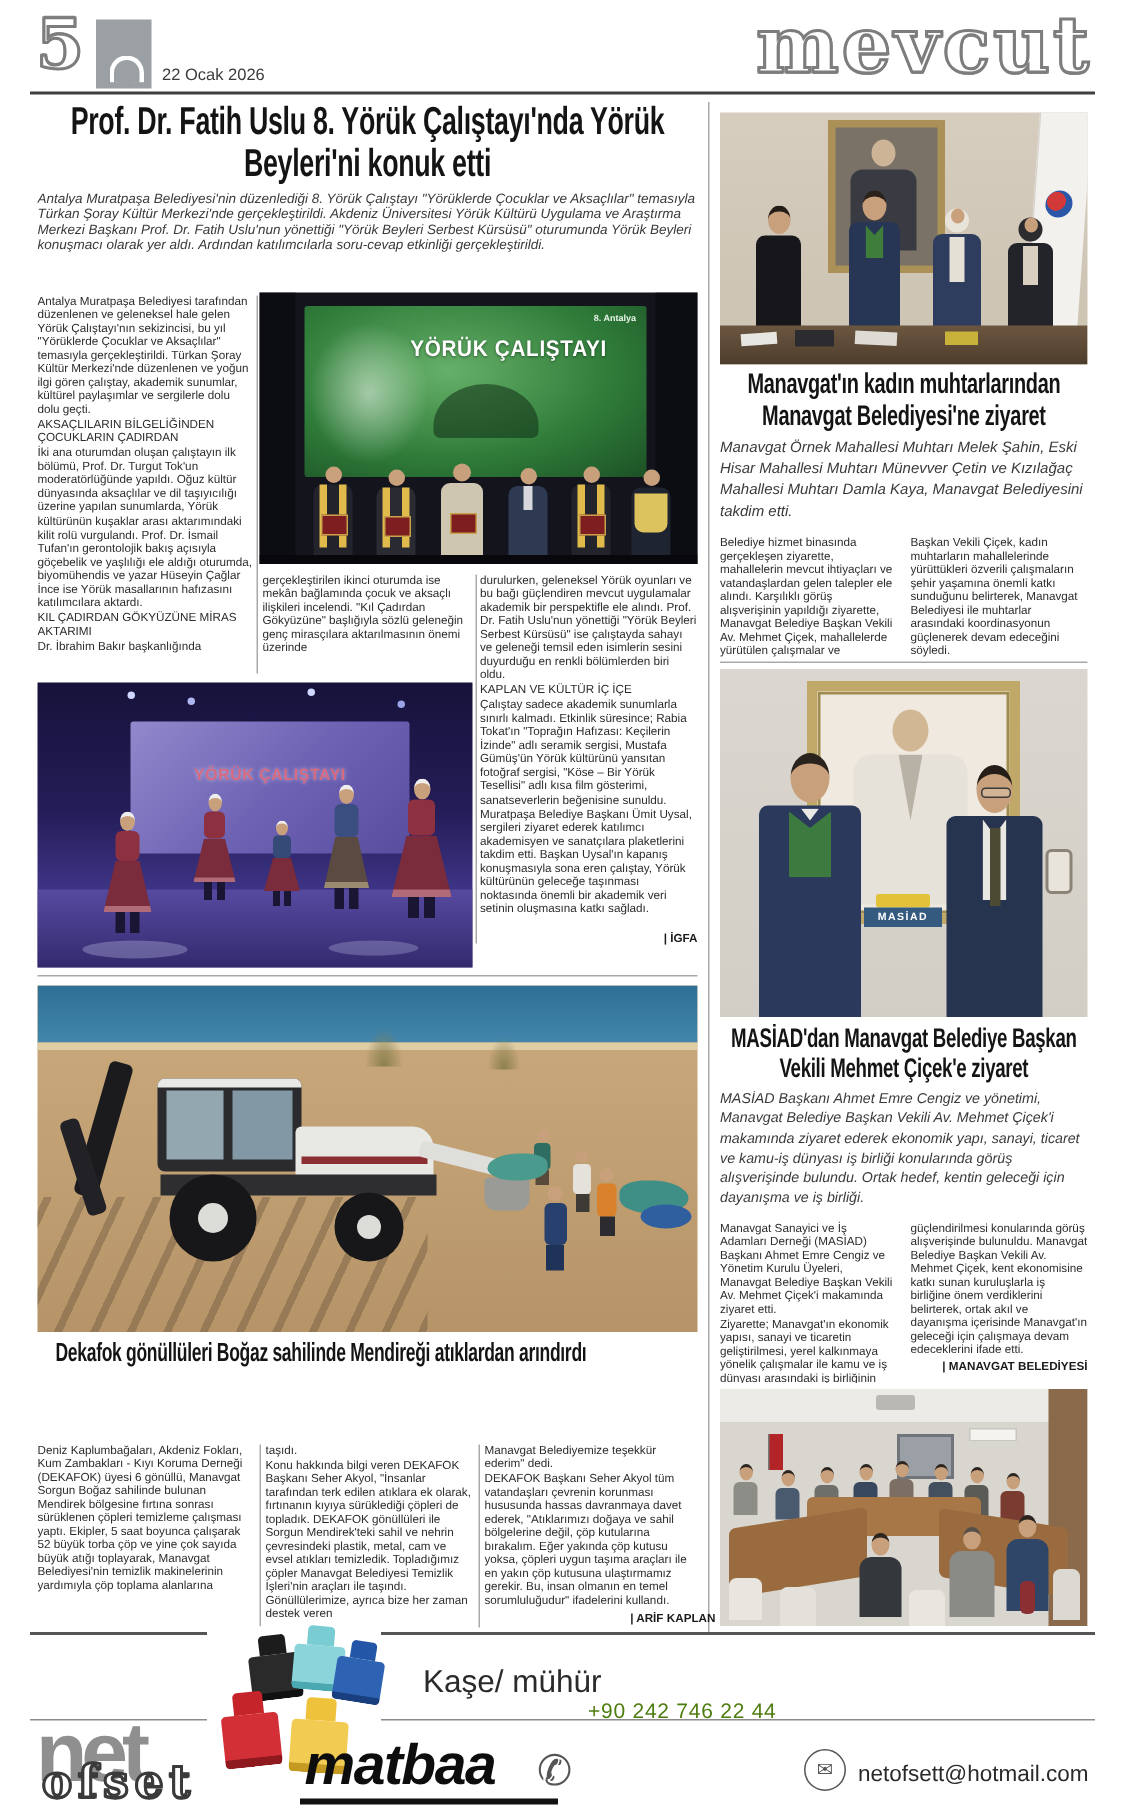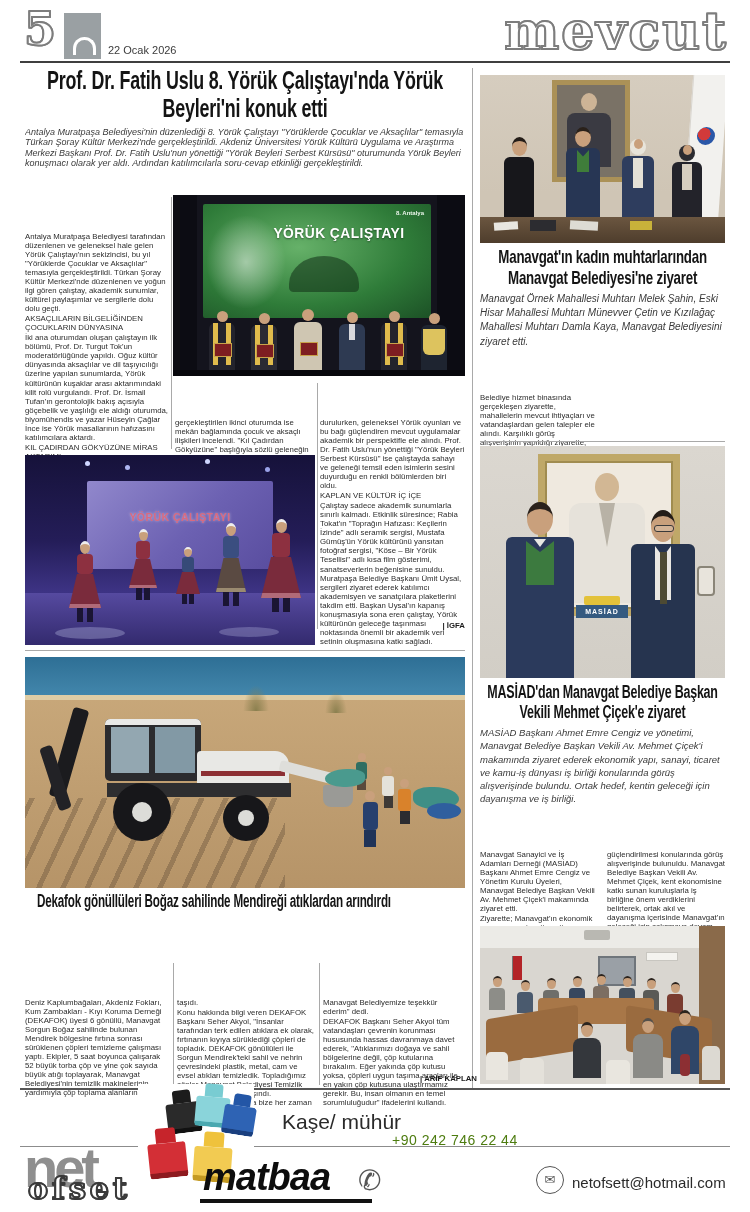--- a/index.html
+++ b/index.html
@@ -4,21 +4,21 @@
 <style>
   html,body{margin:0;padding:0;background:#fff;}
   #page{position:relative;width:750px;height:1212px;background:#fff;overflow:hidden;
         font-family:"Liberation Sans",sans-serif;color:#222;}
   .abs{position:absolute;}
   .outline-txt{color:#fff;-webkit-text-stroke:2px #7d7d7d;
     text-shadow:-1px 0 #8a8a8a,1px 0 #8a8a8a,0 -1px #8a8a8a,0 1px #8a8a8a;}
   .headline{font-weight:bold;color:#141414;letter-spacing:-.3px;}
   .cond{transform-origin:0 0;text-align:center;}
   .lede{font-style:italic;color:#3a3a3a;}
-  .body-col{font-size:7.8px;line-height:1.16;color:#2c2c2c;margin-top:36px;}
+  .body-col{font-size:7.8px;line-height:1.16;color:#2c2c2c;}
   .body-col div{margin:0 0 1px;}
   .subhead{text-transform:none;}
   .credit{font-weight:bold;font-size:7.8px;text-align:right;color:#1a1a1a;}
   .vrule{width:1px;background:#a9a9a9;}
   .hrule{height:1px;background:#a9a9a9;}
   .photo{overflow:hidden;}
   .head{border-radius:50%;background:#c9a07c;}
   .fig-body{border-radius:6px 6px 0 0;}
 </style>
 </head>
@@ -36,21 +36,21 @@
 
   <div class="abs vrule" style="left:472px;top:68px;height:1020px;"></div>
 
   <div class="abs" style="left:25px;top:66px;width:440px;height:58px;">
     <div class="headline cond" style="width:640px;transform:scaleX(.6875);font-size:26px;line-height:1.08;">Prof. Dr. Fatih Uslu 8. Yörük Çalıştayı'nda Yörük Beyleri'ni konuk etti</div>
   </div>
   <div class="abs lede" style="left:25px;top:127px;width:440px;height:64px;font-size:9px;line-height:1.15;overflow:hidden;">Antalya Muratpaşa Belediyesi'nin düzenlediği 8. Yörük Çalıştayı "Yörüklerde Çocuklar ve Aksaçlılar" temasıyla Türkan Şoray Kültür Merkezi'nde gerçekleştirildi. Akdeniz Üniversitesi Yörük Kültürü Uygulama ve Araştırma Merkezi Başkanı Prof. Dr. Fatih Uslu'nun yönettiği "Yörük Beyleri Serbest Kürsüsü" oturumunda Yörük Beyleri konuşmacı olarak yer aldı. Ardından katılımcılarla soru-cevap etkinliği gerçekleştirildi.</div>
 
   <div class="abs body-col" style="left:25px;top:196px;width:145px;height:258px;overflow:hidden;">
     <div>Antalya Muratpaşa Belediyesi tarafından düzenlenen ve geleneksel hale gelen Yörük Çalıştayı'nın sekizincisi, bu yıl "Yörüklerde Çocuklar ve Aksaçlılar" temasıyla gerçekleştirildi. Türkan Şoray Kültür Merkezi'nde düzenlenen ve yoğun ilgi gören çalıştay, akademik sunumlar, kültürel paylaşımlar ve sergilerle dolu dolu geçti.</div>
-    <div class="subhead">AKSAÇLILARIN BİLGELİĞİNDEN ÇOCUKLARIN DÜNYASINA</div>
+    <div class="subhead">AKSAÇLILARIN BİLGELİĞİNDEN ÇOCUKLARIN ÇADIRDAN</div>
     <div>İki ana oturumdan oluşan çalıştayın ilk bölümü, Prof. Dr. Turgut Tok'un moderatörlüğünde yapıldı. Oğuz kültür dünyasında aksaçlılar ve dil taşıyıcılığı üzerine yapılan sunumlarda, Yörük kültürünün kuşaklar arası aktarımındaki kilit rolü vurgulandı. Prof. Dr. İsmail Tufan'ın gerontolojik bakış açısıyla göçebelik ve yaşlılığı ele aldığı oturumda, biyomühendis ve yazar Hüseyin Çağlar İnce ise Yörük masallarının hafızasını katılımcılara aktardı.</div>
     <div class="subhead">KIL ÇADIRDAN GÖKYÜZÜNE MİRAS AKTARIMI</div>
     <div>Dr. İbrahim Bakır başkanlığında</div>
   </div>
   <div class="abs vrule" style="left:171px;top:197px;height:252px;"></div>
 
   <div class="abs photo" style="left:173px;top:195px;width:292px;height:181px;background:#14141d;">
     <div class="abs" style="left:0;top:0;width:24px;height:100%;background:#0c0c13;"></div>
     <div class="abs" style="right:0;top:0;width:28px;height:100%;background:#0c0c13;"></div>
     <div class="abs" style="left:30px;top:9px;width:228px;height:114px;background:radial-gradient(ellipse at 42% 38%,#66b169,#2f7c39 58%,#1c5126);border-radius:2px;">
@@ -272,23 +272,27 @@
       <div class="abs" style="left:14px;top:5px;width:24px;height:8px;background:#e8e6e0;transform:rotate(-4deg);"></div>
       <div class="abs" style="left:90px;top:4px;width:28px;height:9px;background:#dddbd4;transform:rotate(3deg);"></div>
       <div class="abs" style="left:150px;top:4px;width:22px;height:9px;background:#c8b23a;"></div>
       <div class="abs" style="left:50px;top:3px;width:26px;height:11px;background:#2c2c30;"></div>
     </div>
   </div>
 
   <div class="abs" style="left:478px;top:246px;width:249px;height:44px;">
     <div class="headline cond" style="width:356px;transform:scaleX(.70);font-size:19px;line-height:1.12;">Manavgat'ın kadın muhtarlarından Manavgat Belediyesi'ne ziyaret</div>
   </div>
-  <div class="abs lede" style="left:480px;top:292px;width:245px;height:58px;font-size:10px;line-height:1.42;overflow:hidden;">Manavgat Örnek Mahallesi Muhtarı Melek Şahin, Eski Hisar Mahallesi Muhtarı Münevver Çetin ve Kızılağaç Mahallesi Muhtarı Damla Kaya, Manavgat Belediyesini ziyaret etti.</div>
+  <div class="abs lede" style="left:480px;top:292px;width:245px;height:58px;font-size:10px;line-height:1.42;overflow:hidden;">Manavgat Örnek Mahallesi Muhtarı Melek Şahin, Eski Hisar Mahallesi Muhtarı Münevver Çetin ve Kızılağaç Mahallesi Muhtarı Damla Kaya, Manavgat Belediyesini takdim etti.</div>
   <div class="abs body-col" style="left:480px;top:357px;width:117px;height:82px;overflow:hidden;">
     <div>Belediye hizmet binasında gerçekleşen ziyarette, mahallelerin mevcut ihtiyaçları ve vatandaşlardan gelen talepler ele alındı. Karşılıklı görüş alışverişinin yapıldığı ziyarette, Manavgat Belediye Başkan Vekili Av. Mehmet Çiçek, mahallelerde yürütülen çalışmalar ve planlamalar hakkında bilgi verdi.</div>
+  </div>
+  <div class="abs body-col" style="left:607px;top:357px;width:118px;height:82px;overflow:hidden;">
+    <div>Başkan Vekili Çiçek, kadın muhtarların mahallelerinde yürüttükleri özverili çalışmaların şehir yaşamına önemli katkı sunduğunu belirterek, Manavgat Belediyesi ile muhtarlar arasındaki koordinasyonun güçlenerek devam edeceğini söyledi.</div>
+
   </div>
   <div class="abs hrule" style="left:480px;top:441px;width:245px;"></div>
 
   <div class="abs photo" style="left:480px;top:446px;width:245px;height:232px;background:linear-gradient(180deg,#dbd7d0,#d2cec6);">
     <div class="abs" style="left:58px;top:8px;width:128px;height:148px;background:#efe9df;border:7px solid #bfa868;box-shadow:inset 0 0 0 2px #a08c50;">
       <div class="head" style="position:absolute;left:50px;top:12px;width:24px;height:28px;background:#d2b794;"></div>
       <div class="abs" style="left:24px;top:42px;width:76px;height:100px;background:#e6e2da;border-radius:12px 12px 0 0;">
         <div class="abs" style="left:30px;top:0;width:16px;height:44px;background:#b8b2a6;clip-path:polygon(0 0,50% 100%,100% 0);"></div>
       </div>
     </div>

